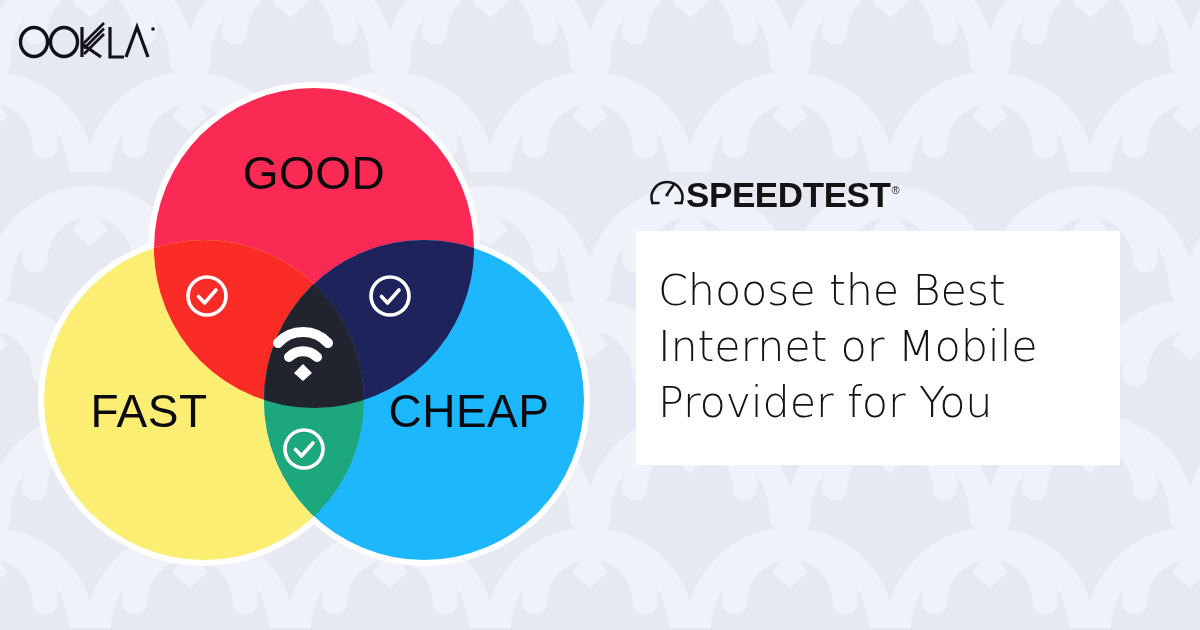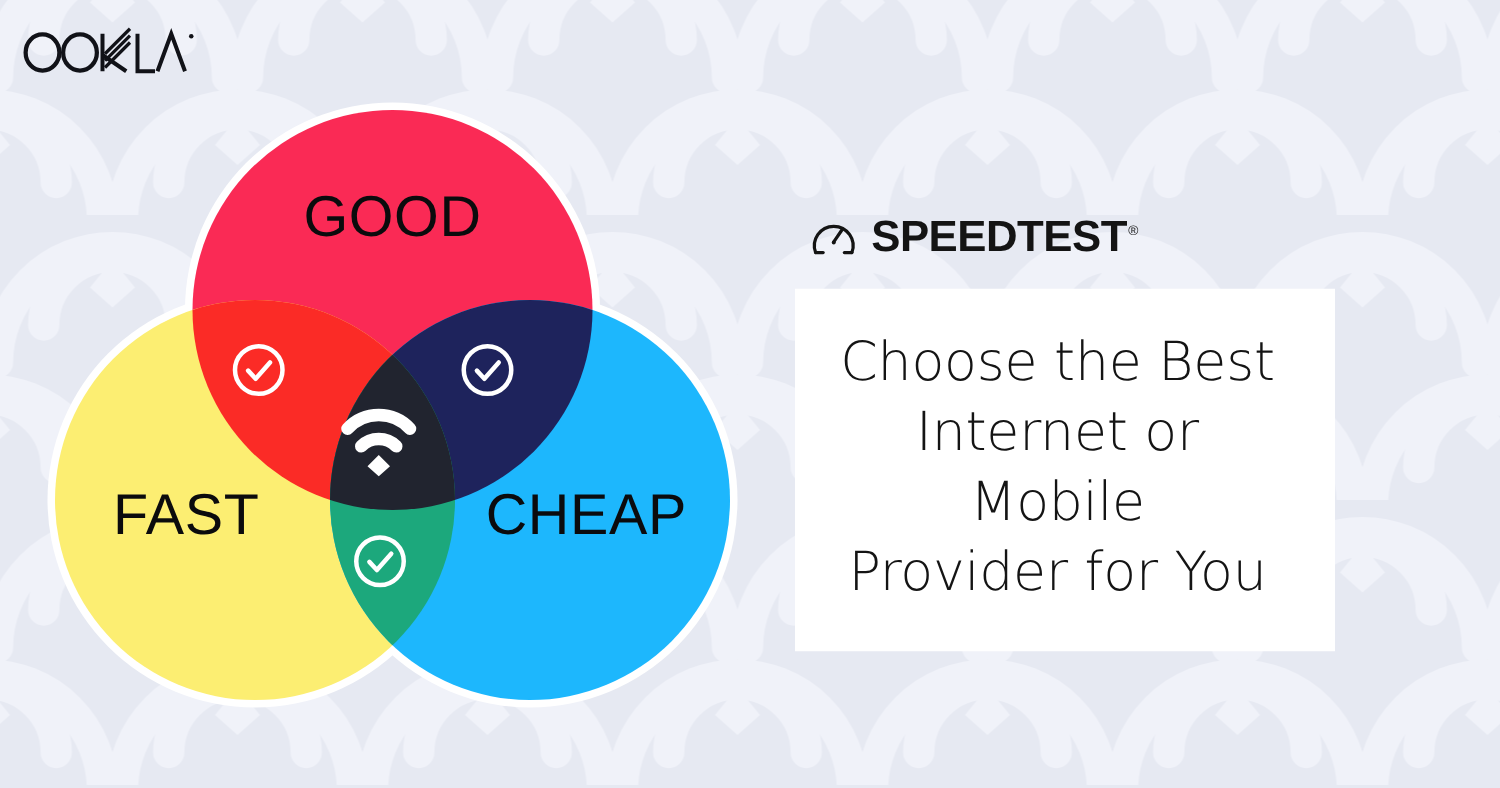--- a/index.html
+++ b/index.html
@@ -38,21 +38,21 @@
     dominant-baseline:middle;
   }
 
   
   #right-col {
     position:absolute; left:636px; top:172px; z-index:4;
     width:500px;
   }
 
   #speedtest-logo {
-    display:flex; gap:11px;
+    display:flex; align-items:center; 
     height:44px; margin-left:12px;
   }
   #speedtest-wordmark {
     font-family:"Liberation Sans", sans-serif;
     font-weight:700;
     font-size:35px;
     letter-spacing:-0.4px;
     color:#141414;
     line-height:1;
     position:relative;
@@ -60,24 +60,23 @@
   #speedtest-reg {
     font-size:11px;
     vertical-align:super;
     font-weight:400;
     color:#141414;
     margin-left:1px;
   }
 
   #headline-card {
     background:#FFFFFF;
-    width:432px;
+    width:484px;
     margin-top:15px;
     padding:32px 34px 34px 22px;
-    text-align:center;
   }
   #headline {
     font-family:"DejaVu Sans", sans-serif;
     font-weight:300;
     font-size:43px;
     line-height:1.30;
     color:#141414;
     letter-spacing:-0.2px;
     white-space:pre-line;
   }

